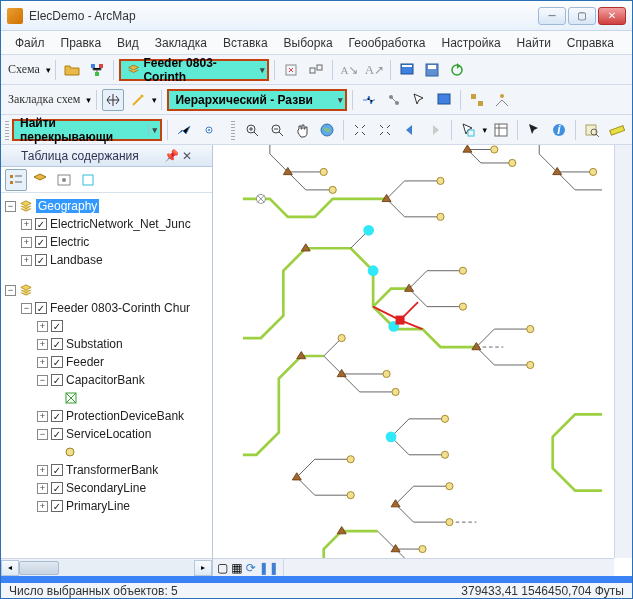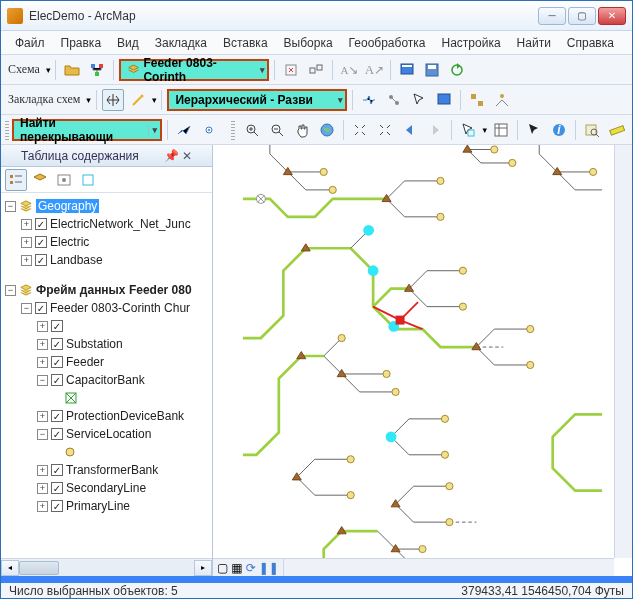--- a/index.html
+++ b/index.html
@@ -355,21 +355,20 @@
             <span class="exp">+</span>
             <span class="chk">✓</span>
             <span class="nlabel">Landbase</span>
           </div>
         <div style="height:12px"></div>
         <div class="node" style="padding-left:2px">
             <span class="exp">−</span>
             <svg class="layericon" viewBox="0 0 16 14">
               <path fill="#f0d060" stroke="#b09020" d="M8 1l6 3-6 3-6-3zM2 7l6 3 6-3M2 10l6 3 6-3"></path>
             </svg>
-            <span class="nlabel" style="font-weight:bold">Фрейм данных Feeder 080</span>
           </div>
         <div class="node" style="padding-left:18px">
             <span class="exp">−</span>
             <span class="chk">✓</span>
             <span class="nlabel">Feeder 0803-Corinth Chur</span>
           </div>
         <div class="node" style="padding-left:34px">
             <span class="exp">+</span>
             <span class="chk">✓</span>
           </div>

